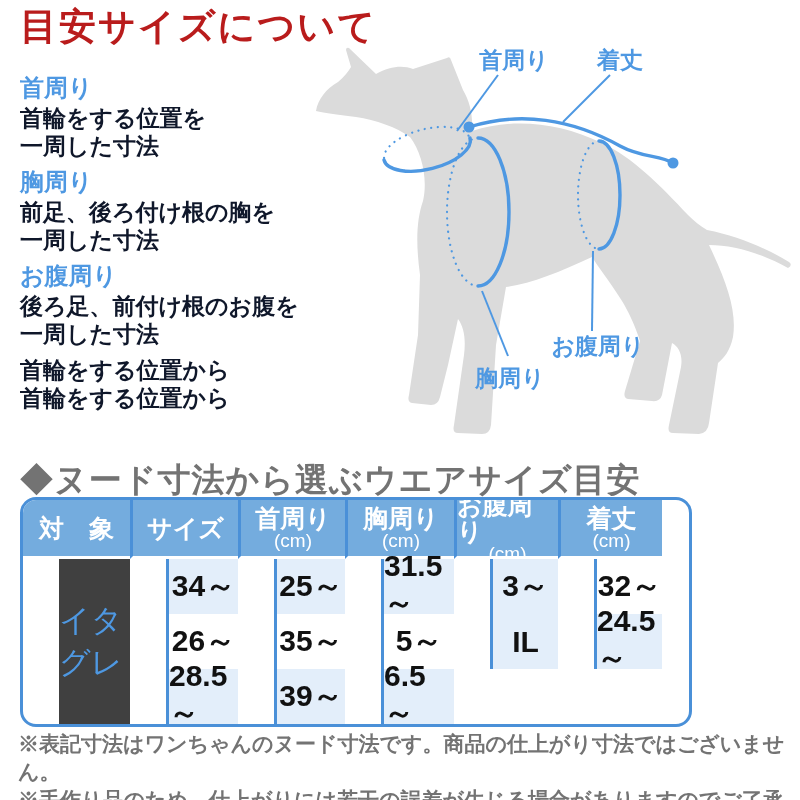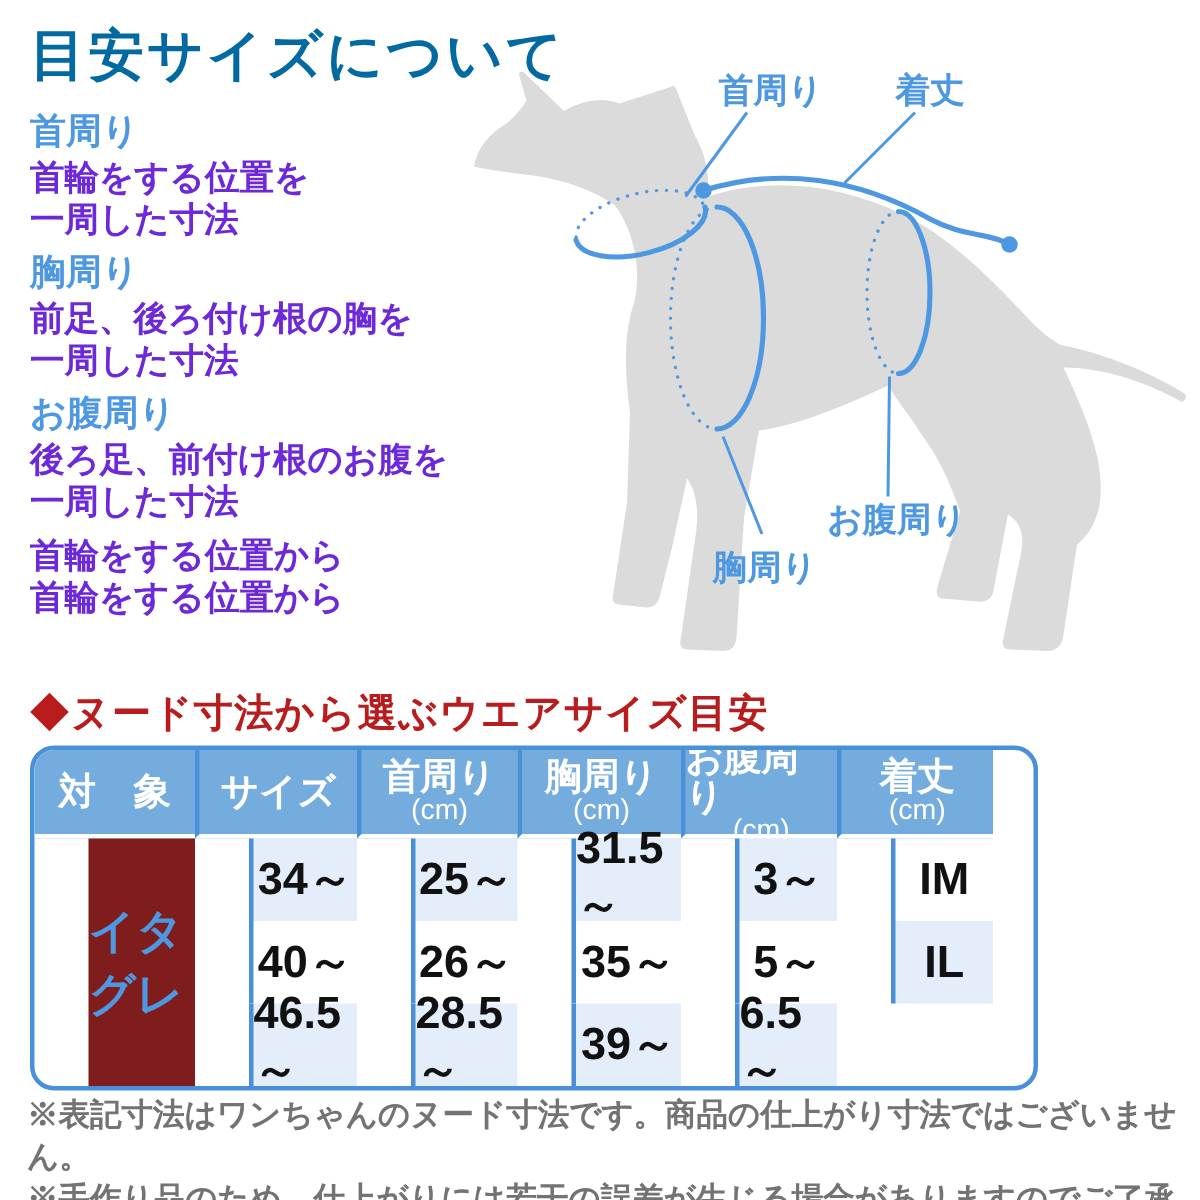--- a/index.html
+++ b/index.html
@@ -1,35 +1,35 @@
 <!DOCTYPE html>
 <html><head>
 <meta charset="utf-8">
 <style>
   html,body{margin:0;padding:0;background:#fff;}
   #canvas{
     position:relative;width:800px;height:800px;background:#ffffff;overflow:hidden;
     font-family:"Liberation Sans",sans-serif;
   }
   .page-title{
-    position:absolute;left:20px;top:12px;
-    font-size:37px;font-weight:bold;color:#0369a1;letter-spacing:2px;
+    position:absolute;left:20px;top:2px;
+    font-size:37px;font-weight:bold;color:#b91c1c;letter-spacing:2px;
   }
   
   .guide{position:absolute;left:20px;top:74px;width:295px;}
   .guide-item{margin-bottom:8px;}
   .g-label{font-size:24px;font-weight:bold;color:#4e98e2;line-height:28px;margin-bottom:2px;}
-  .g-desc{font-size:23px;font-weight:600;color:#6d28d9;line-height:28px;}
+  .g-desc{font-size:23px;font-weight:600;color:#0f172a;line-height:28px;}
   
   .figure{position:absolute;left:300px;top:45px;width:500px;height:425px;}
   .fig-label{font-size:23px;font-weight:bold;fill:#4e98e2;}
   
   .table-heading{
     position:absolute;left:20px;top:458px;
-    font-size:26px;font-weight:bold;color:#b91c1c;letter-spacing:1px;
+    font-size:33px;font-weight:bold;color:#737373;letter-spacing:1px;
   }
   .size-table{
     position:absolute;left:20px;top:497px;width:672px;box-sizing:border-box;
     border:3px solid #4a90d8;border-radius:16px;overflow:hidden;background:#fff;
     display:grid;
     grid-template-columns:107px 108px 107px 109px 104px 104px 1fr;
     grid-template-rows:59px 55px 55px 55px;
   }
   .th{
     background:#74acde;color:#fff;display:flex;flex-direction:column;
@@ -39,22 +39,22 @@
   .th + .th{border-left:3px solid #4a90d8;}
   .th .lbl{font-size:25px;font-weight:bold;line-height:26px;}
   .th .unit{font-size:19px;line-height:20px;}
   .td{
     display:flex;align-items:center;justify-content:center;box-sizing:border-box;
     font-size:30px;font-weight:600;color:#111;border-left:3px solid #4a90d8;margin-left:36px;
   }
   .td.alt{background:#e3eefa;}
   .td.size{font-weight:bold;}
   .td.target{
-    grid-column:1;grid-row:2 / span 3;border-left:none;background:#7f1d1d;
-    color:#4e98e2;font-size:31px;font-weight:bold;
+    grid-column:1;grid-row:2 / span 3;border-left:none;background:#404040;
+    color:#4e98e2;font-size:31px;font-weight:normal;
   }
   
   .notes{position:absolute;left:18px;top:730px;width:775px;}
   .note-line{font-size:21px;font-weight:bold;color:#737373;line-height:28px;}
 </style>
 </head>
 <body>
 
 <div id="canvas">
 
@@ -165,21 +165,20 @@
     </div>
 
     <div class="td target">イタグレ</div>
 
     <div class="td size alt">IS</div>
     <div class="td alt">34～</div>
     <div class="td alt">25～</div>
     <div class="td alt">31.5～</div>
     <div class="td alt">3～</div>
 
-    <div class="td size">IM</div>
     <div class="td">32～</div>
     <div class="td">40～</div>
     <div class="td">26～</div>
     <div class="td">35～</div>
     <div class="td">5～</div>
 
     <div class="td size alt">IL</div>
     <div class="td alt">24.5～</div>
     <div class="td alt">46.5～</div>
     <div class="td alt">28.5～</div>

